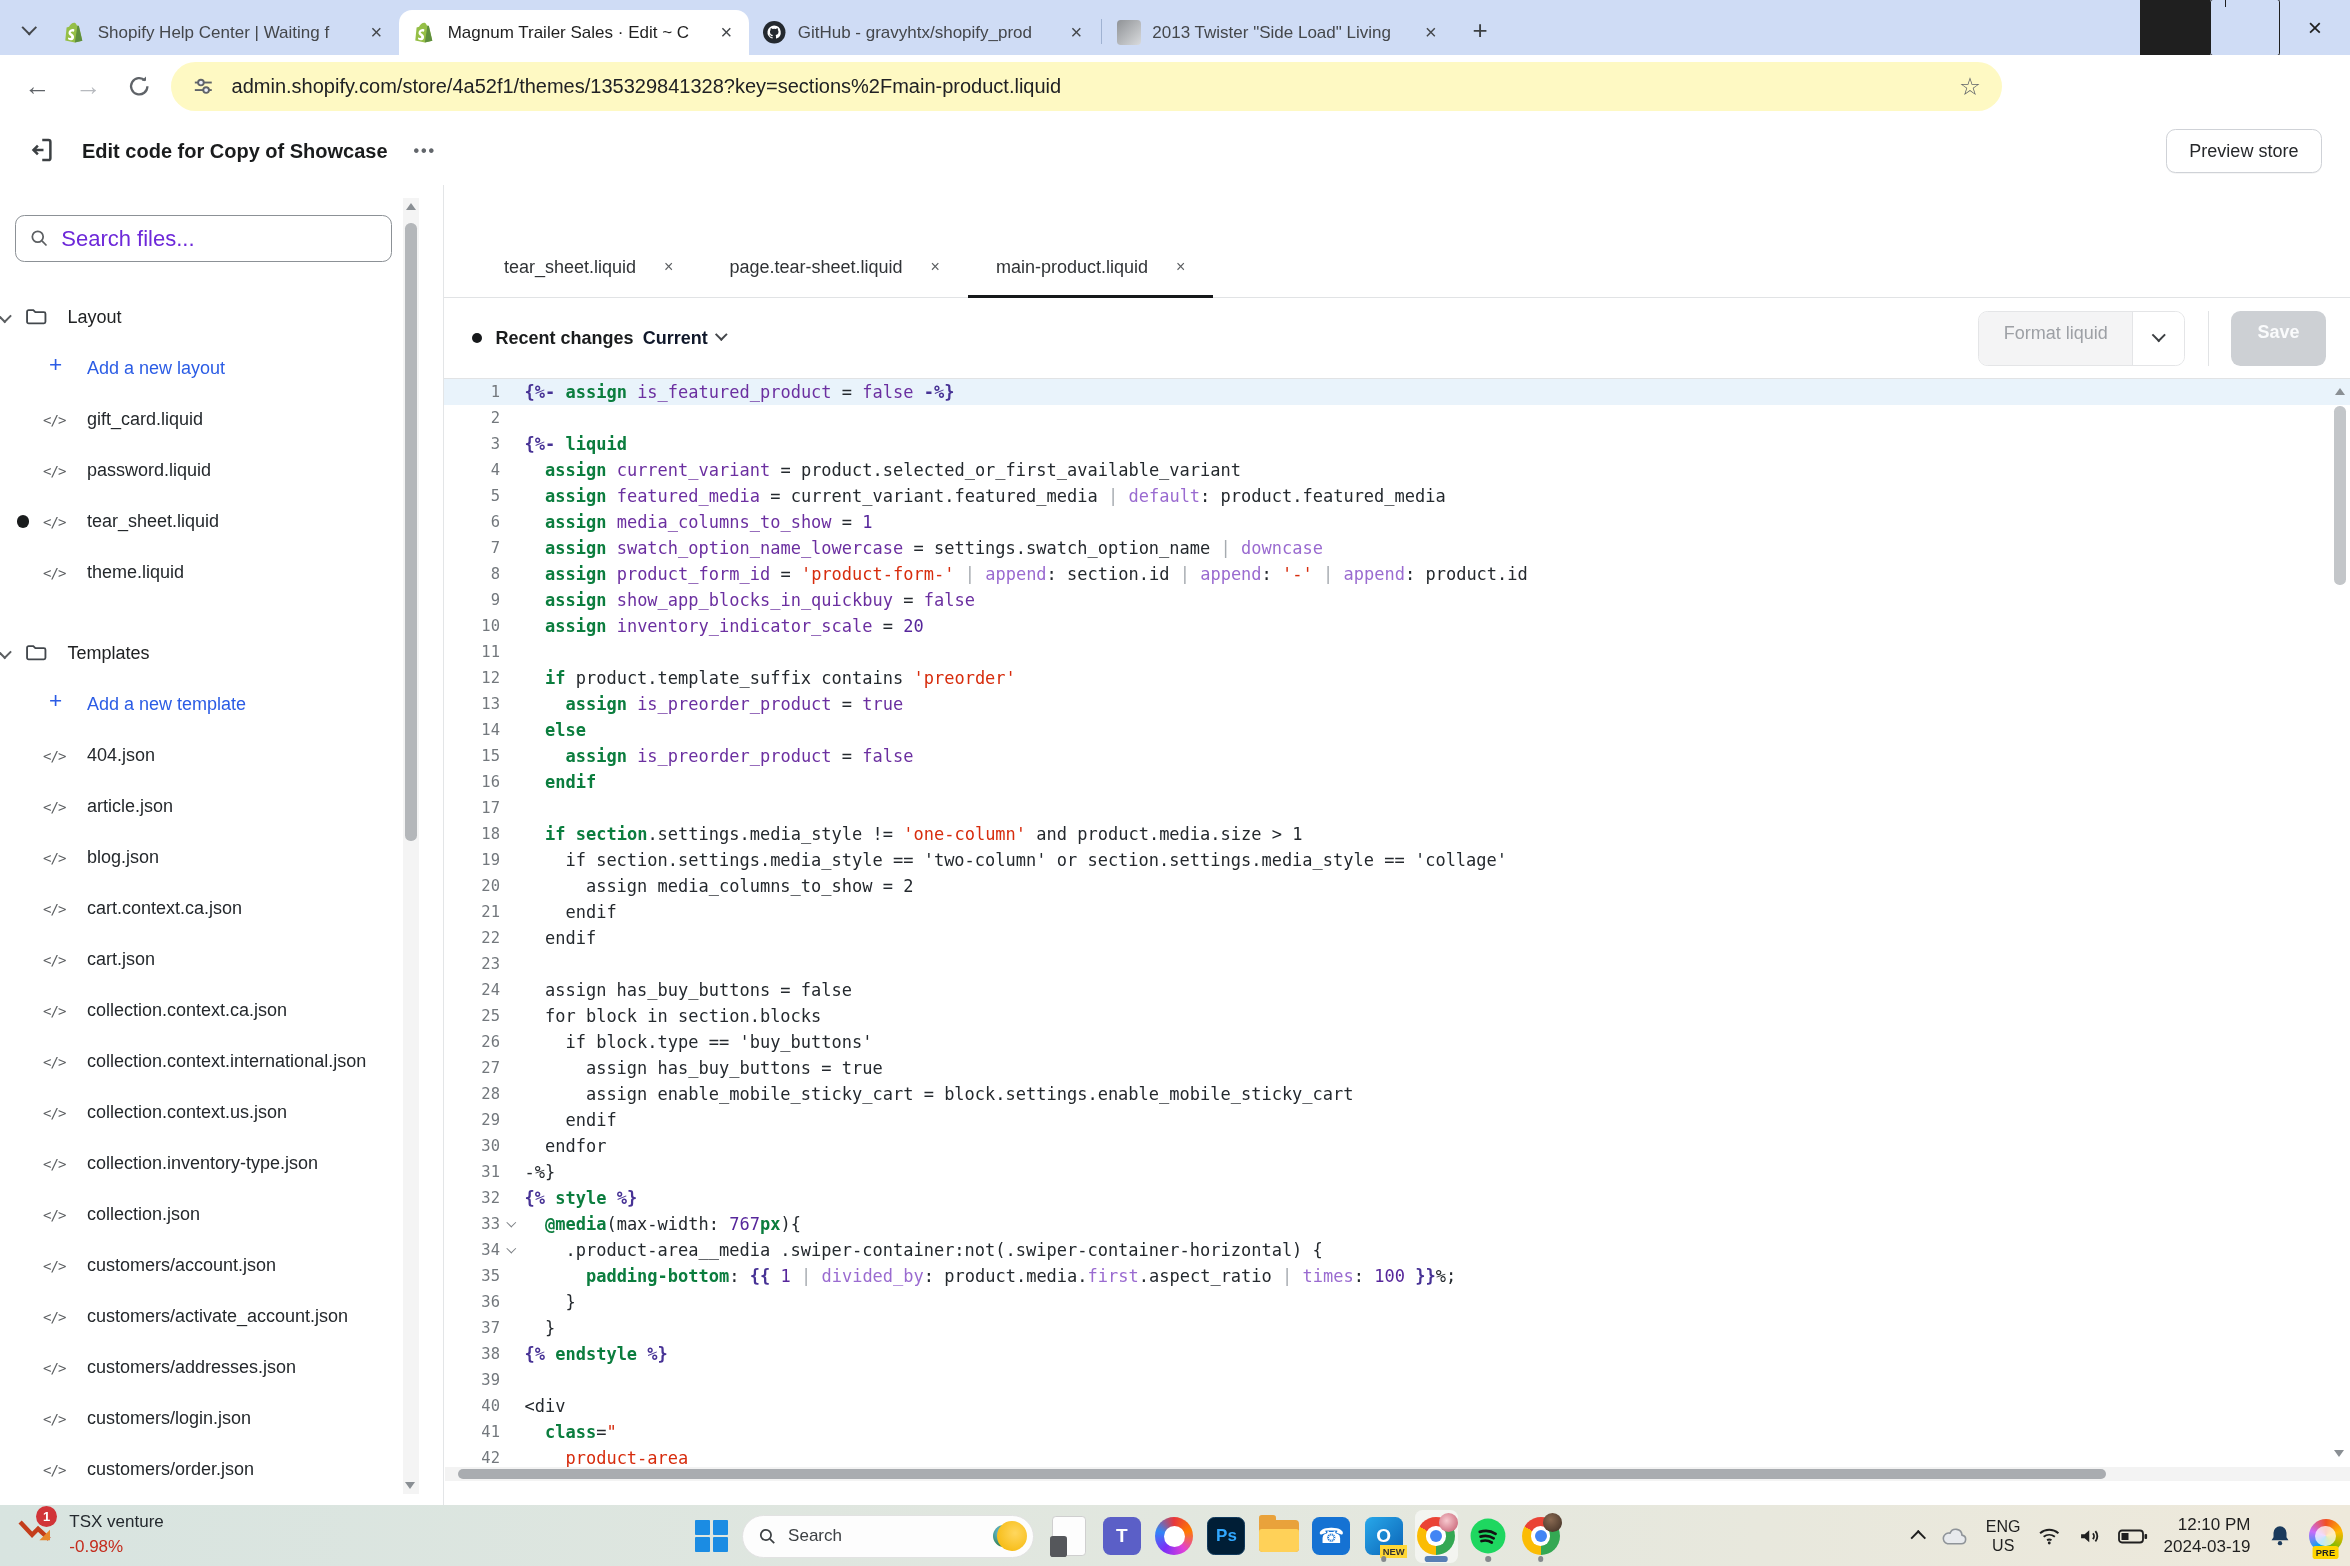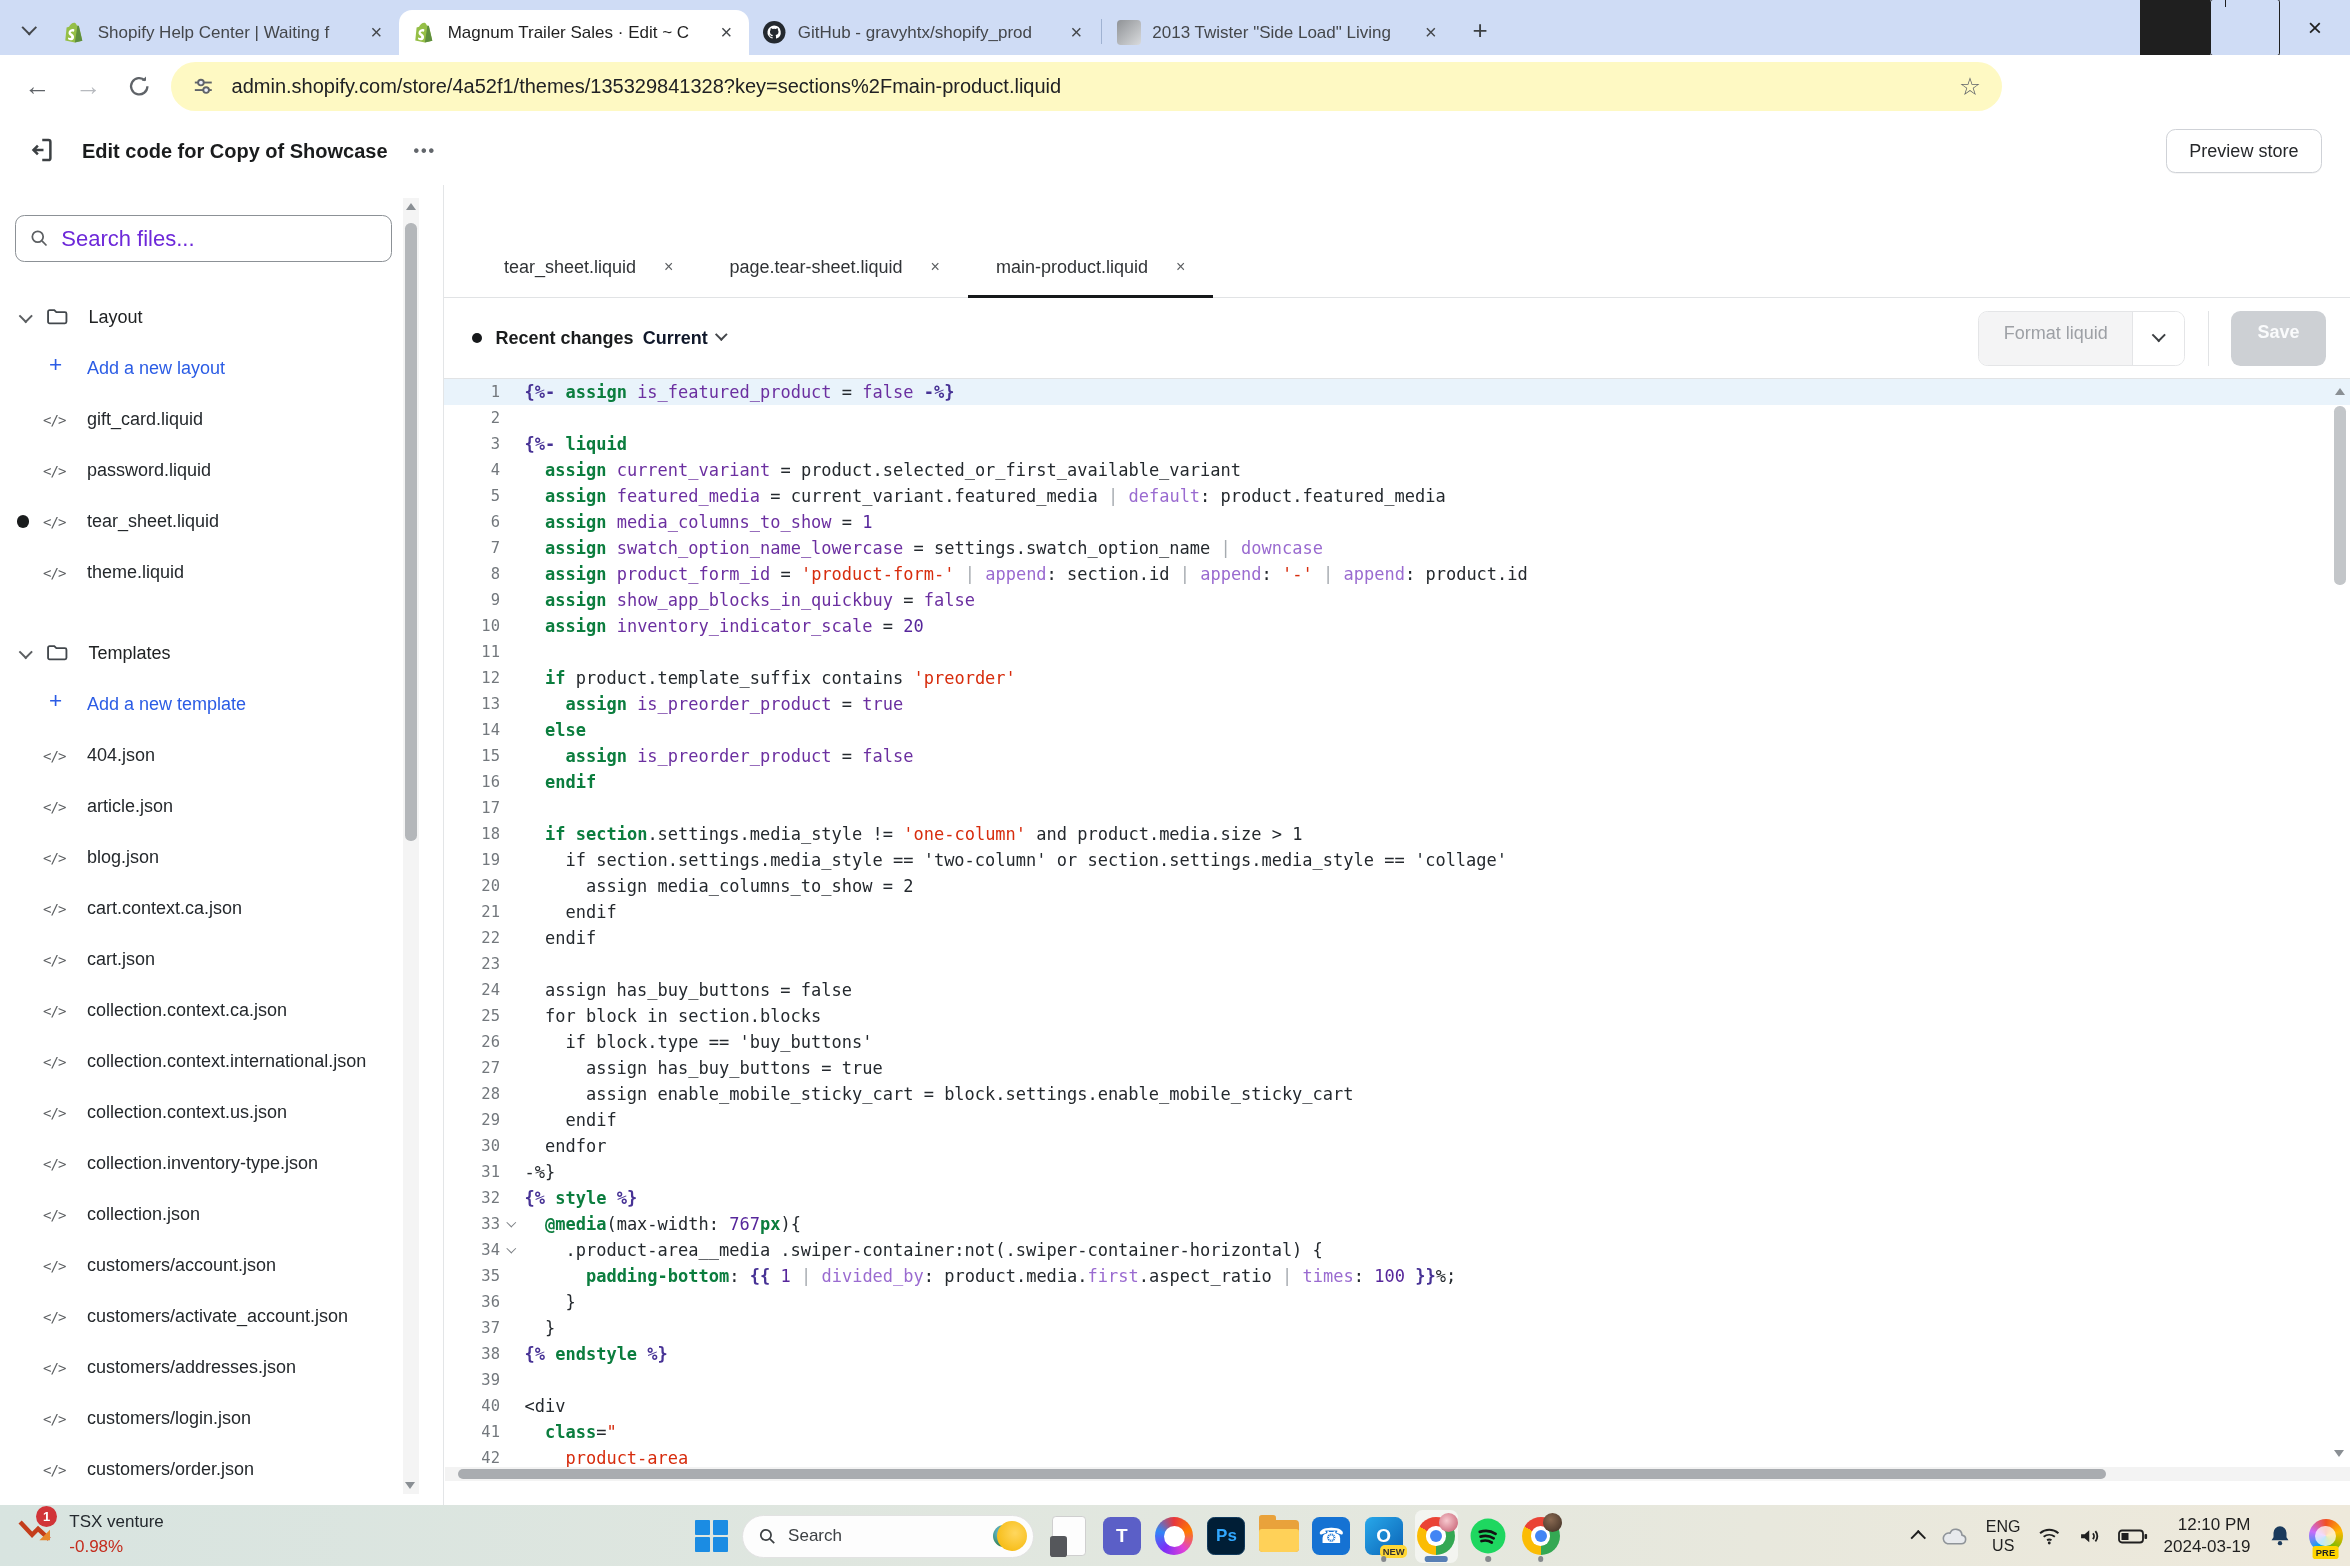--- a/index.html
+++ b/index.html
@@ -58,21 +58,21 @@
   .moredots{font-size:16px;color:#62666b;letter-spacing:1.9px;font-weight:bold;}
   .previewbtn{margin-left:auto;padding:10.4px 22.6px;border:0.9px solid #cfd2d7;border-radius:9.4px;
     font-size:18px;font-weight:500;color:#26282b;background:#fff;box-shadow:0 0.9px 0 rgba(0,0,0,.04);}
   
   .page{position:absolute;top:185px;left:0;width:100%;height:1320px;background:#fff;}
   
   .sidebar{position:absolute;left:0;top:0;width:424px;height:100%;box-sizing:border-box;padding-top:30px;}
   .searchbox{margin:0 32px 0 15px;height:47px;border:1.5px solid #8c9196;border-radius:9.4px;
     display:flex;align-items:center;gap:11.3px;padding:0 13px;box-sizing:border-box;}
   .searchbox .ph{font-size:22px;color:#6d28d9;}
-  .sec-head{margin-top:30px;height:51px;display:flex;align-items:center;padding-left:21px;gap:13px;}
+  .sec-head{margin-top:30px;height:51px;display:flex;align-items:center;gap:13px;}
   .sec-head .chev{width:7.5px;height:7.5px;border-color:#5c5f62;margin:0 1.9px 2.8px 0;}
   .sec-head .lbl{font-size:18px;font-weight:500;color:#202223;margin-left:5.6px;}
   .srow{height:51px;display:flex;align-items:center;position:relative;padding-left:87px;font-size:18px;color:#24282c;}
   .srow .codeglyph{position:absolute;left:43px;font-family:"DejaVu Sans Mono",monospace;font-size:14px;
     color:#5c5f62;letter-spacing:-0.9px;}
   .srow.add{color:#2b5ce5;}
   .srow.add .plus{position:absolute;left:49px;font-size:22.6px;color:#2b5ce5;top:9.4px;}
   .srow .moddot{position:absolute;left:17px;width:12.2px;height:12.2px;border-radius:50%;background:#1a1c1d;}
   .sb-scroll{position:absolute;left:403px;top:13px;width:16px;height:1296px;background:#f4f4f4;}
   .sb-scroll .thumb{position:absolute;left:1.9px;width:12.2px;border-radius:5.6px;background:#b4b7ba;top:24.5px;height:618px;}
@@ -154,21 +154,21 @@
   .ic-folder{width:40px;height:32px;position:relative;}
   .ic-folder .back{position:absolute;inset:0;background:#e9a23b;border-radius:3.8px;}
   .ic-folder .back:before{content:"";position:absolute;left:0;top:-4.7px;width:17px;height:7.5px;background:#e9a23b;
     border-radius:2.8px 2.8px 0 0;}
   .ic-folder .front{position:absolute;left:0;bottom:0;width:40px;height:22.6px;background:#ffd158;border-radius:2.8px 2.8px 3.8px 3.8px;}
   .ic-phone{width:38px;height:38px;border-radius:7.5px;background:#1572d3;color:#fff;font-size:21px;
     display:flex;align-items:center;justify-content:center;}
   .ic-outlook{width:38px;height:38px;border-radius:7.5px;background:linear-gradient(135deg,#28a8ea,#0b63b6);
     color:#fff;font-weight:bold;font-size:19px;display:flex;align-items:center;justify-content:center;position:relative;}
   .nbadge{position:absolute;right:-4.7px;bottom:-2.8px;background:#ffd735;color:#323130;font-size:9.4px;font-weight:bold;
-    padding:0.9px 2.8px;border-radius:5px;}
+    padding:0.9px 2.8px;border-radius:0;}
   .ic-chrome{width:38px;height:38px;border-radius:50%;position:relative;
     background:conic-gradient(from -60deg,#ea4335 0 120deg,#34a853 120deg 240deg,#fbbc04 240deg 360deg);}
   .ic-chrome:before{content:"";position:absolute;inset:9.4px;border-radius:50%;background:#fff;}
   .ic-chrome:after{content:"";position:absolute;inset:13px;border-radius:50%;background:#4285f4;}
   .overlay{position:absolute;right:0;top:3.8px;width:19px;height:19px;border-radius:50%;z-index:2;}
   .ov-notification{background:radial-gradient(circle at 40% 40%,#f7c9cf,#c2556a);}
   .ov-avatar{background:radial-gradient(circle at 40% 35%,#8a6a52,#3c2c22);}
   .ic-spotify{width:38px;height:38px;}
   .tray{position:absolute;right:7.5px;top:0;height:62px;display:flex;align-items:center;gap:16px;}
   .tray .chevup{width:8.5px;height:8.5px;border-right:2.3px solid #1f1f1f;border-bottom:2.3px solid #1f1f1f;

